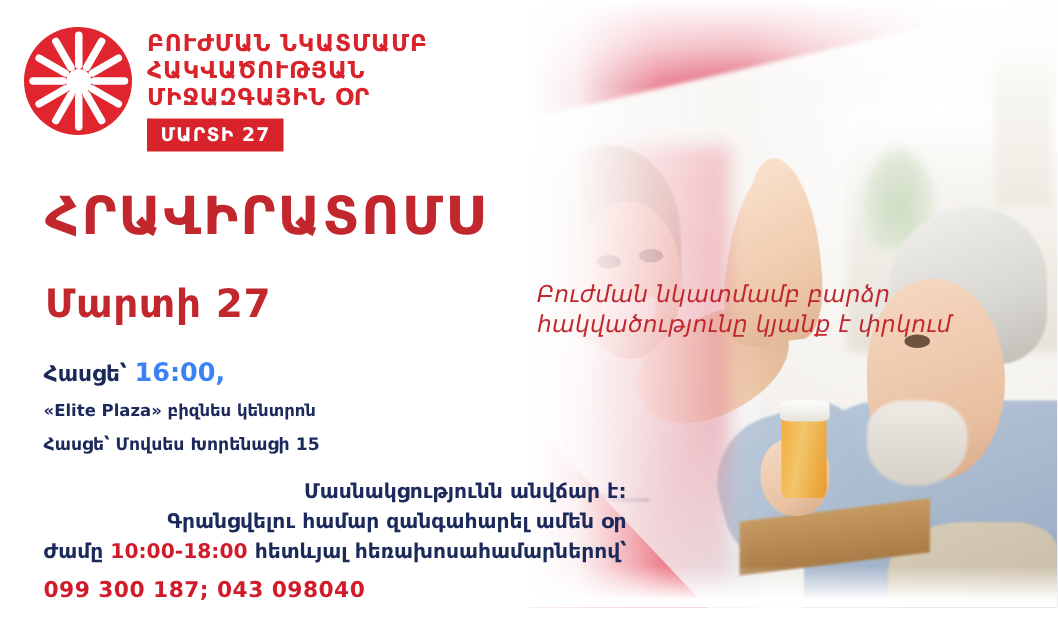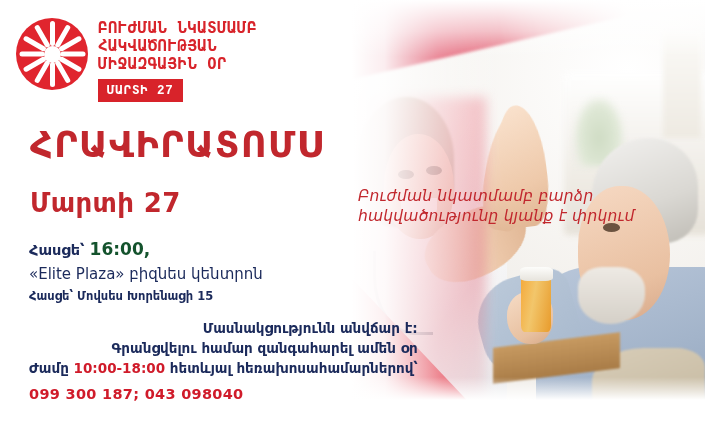--- a/index.html
+++ b/index.html
@@ -249,21 +249,21 @@
     background:#ffffff;
   }
   .logo-mark .spoke{
     position:absolute;left:50%;top:50%;
     width:5px;height:25px;
     margin-left:-2.5px;
     background:#ffffff;
     border-radius:2.5px;
     transform-origin:2.5px 0px;
   }
-  .logo-text{padding-top:2px;font-family:Liberation Mono, monospace;}
+  .logo-text{padding-top:2px;}
   .logo-line{
     color:#d8232a;
     font-weight:bold;
     font-size:15.5px;
     line-height:18px;
     letter-spacing:.6px;
     white-space:nowrap;
   }
   .logo-badge{
     display:inline-block;
@@ -294,22 +294,22 @@
     z-index:9;
   }
 
   .details{
     position:absolute;left:29px;top:238px;
     z-index:9;
     color:#1b2a5b;
   }
   .d-line{line-height:23px;}
   .d-time{font-size:14.5px;font-weight:bold;}
-  .d-time .val{color:#14532d;font-size:17px;}
-  .d-venue{font-size:15px;font-weight:normal;line-height:24px;}
+  .d-time .val{color:#3b82f6;font-size:17px;}
+  .d-venue{font-size:11px;font-weight:bold;line-height:24px;}
   .d-addr{font-size:11.5px;font-weight:bold;line-height:20px;}
 
   .notice{
     position:absolute;left:29px;top:318px;
     z-index:9;
     color:#1b2a5b;
     font-size:13.5px;
     font-weight:bold;
     line-height:20px;
     text-align:right;

